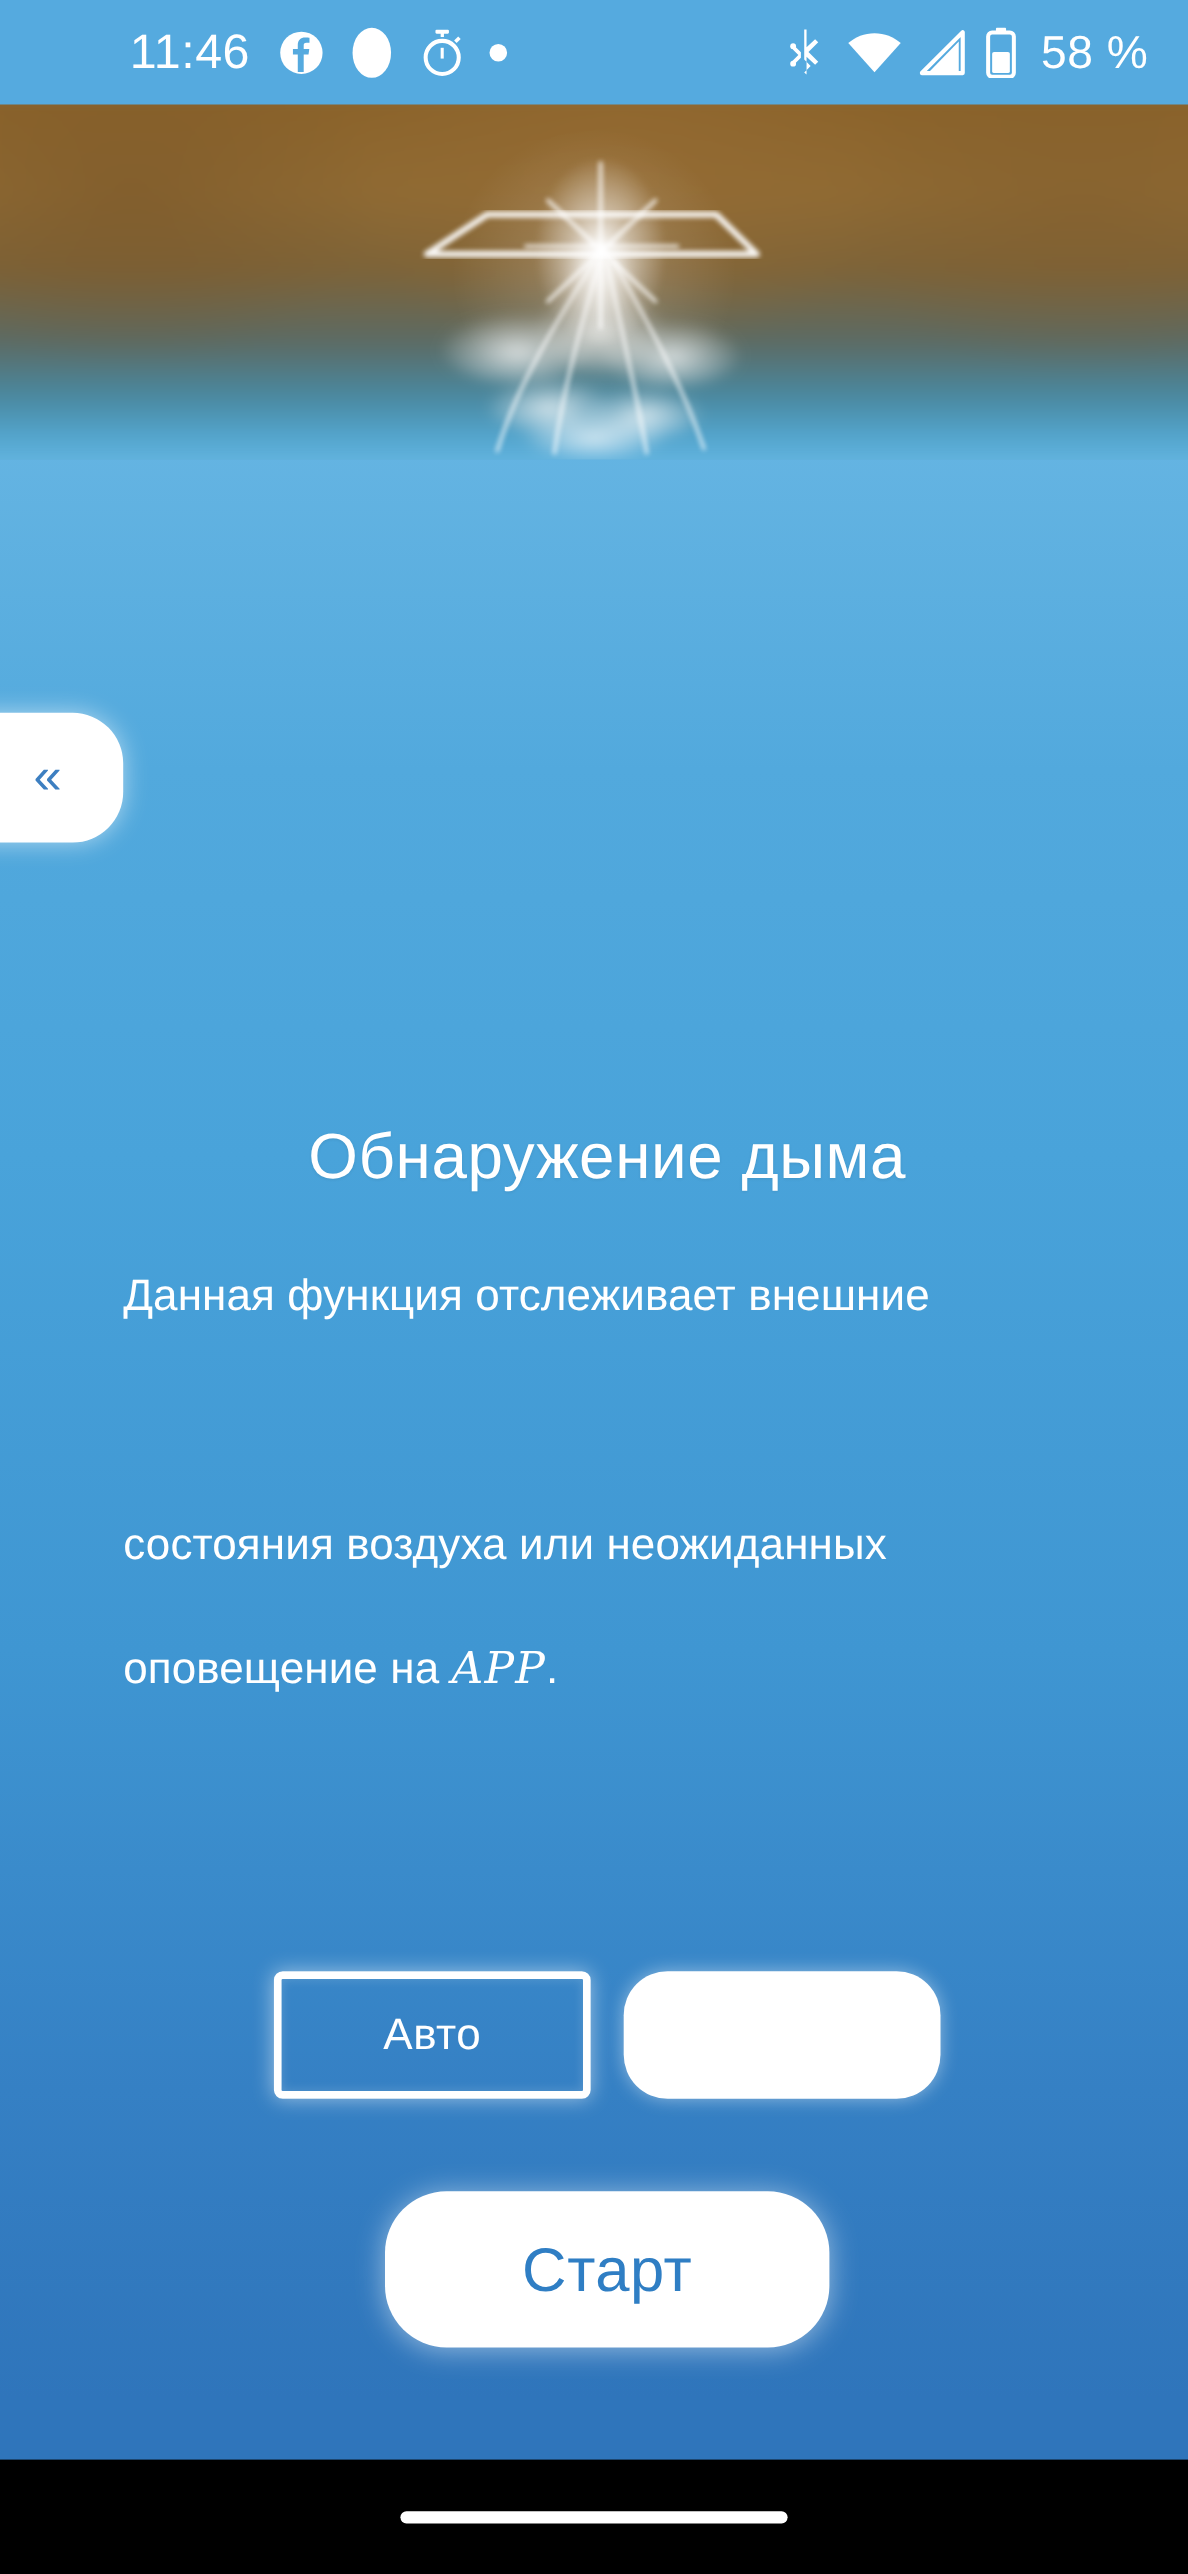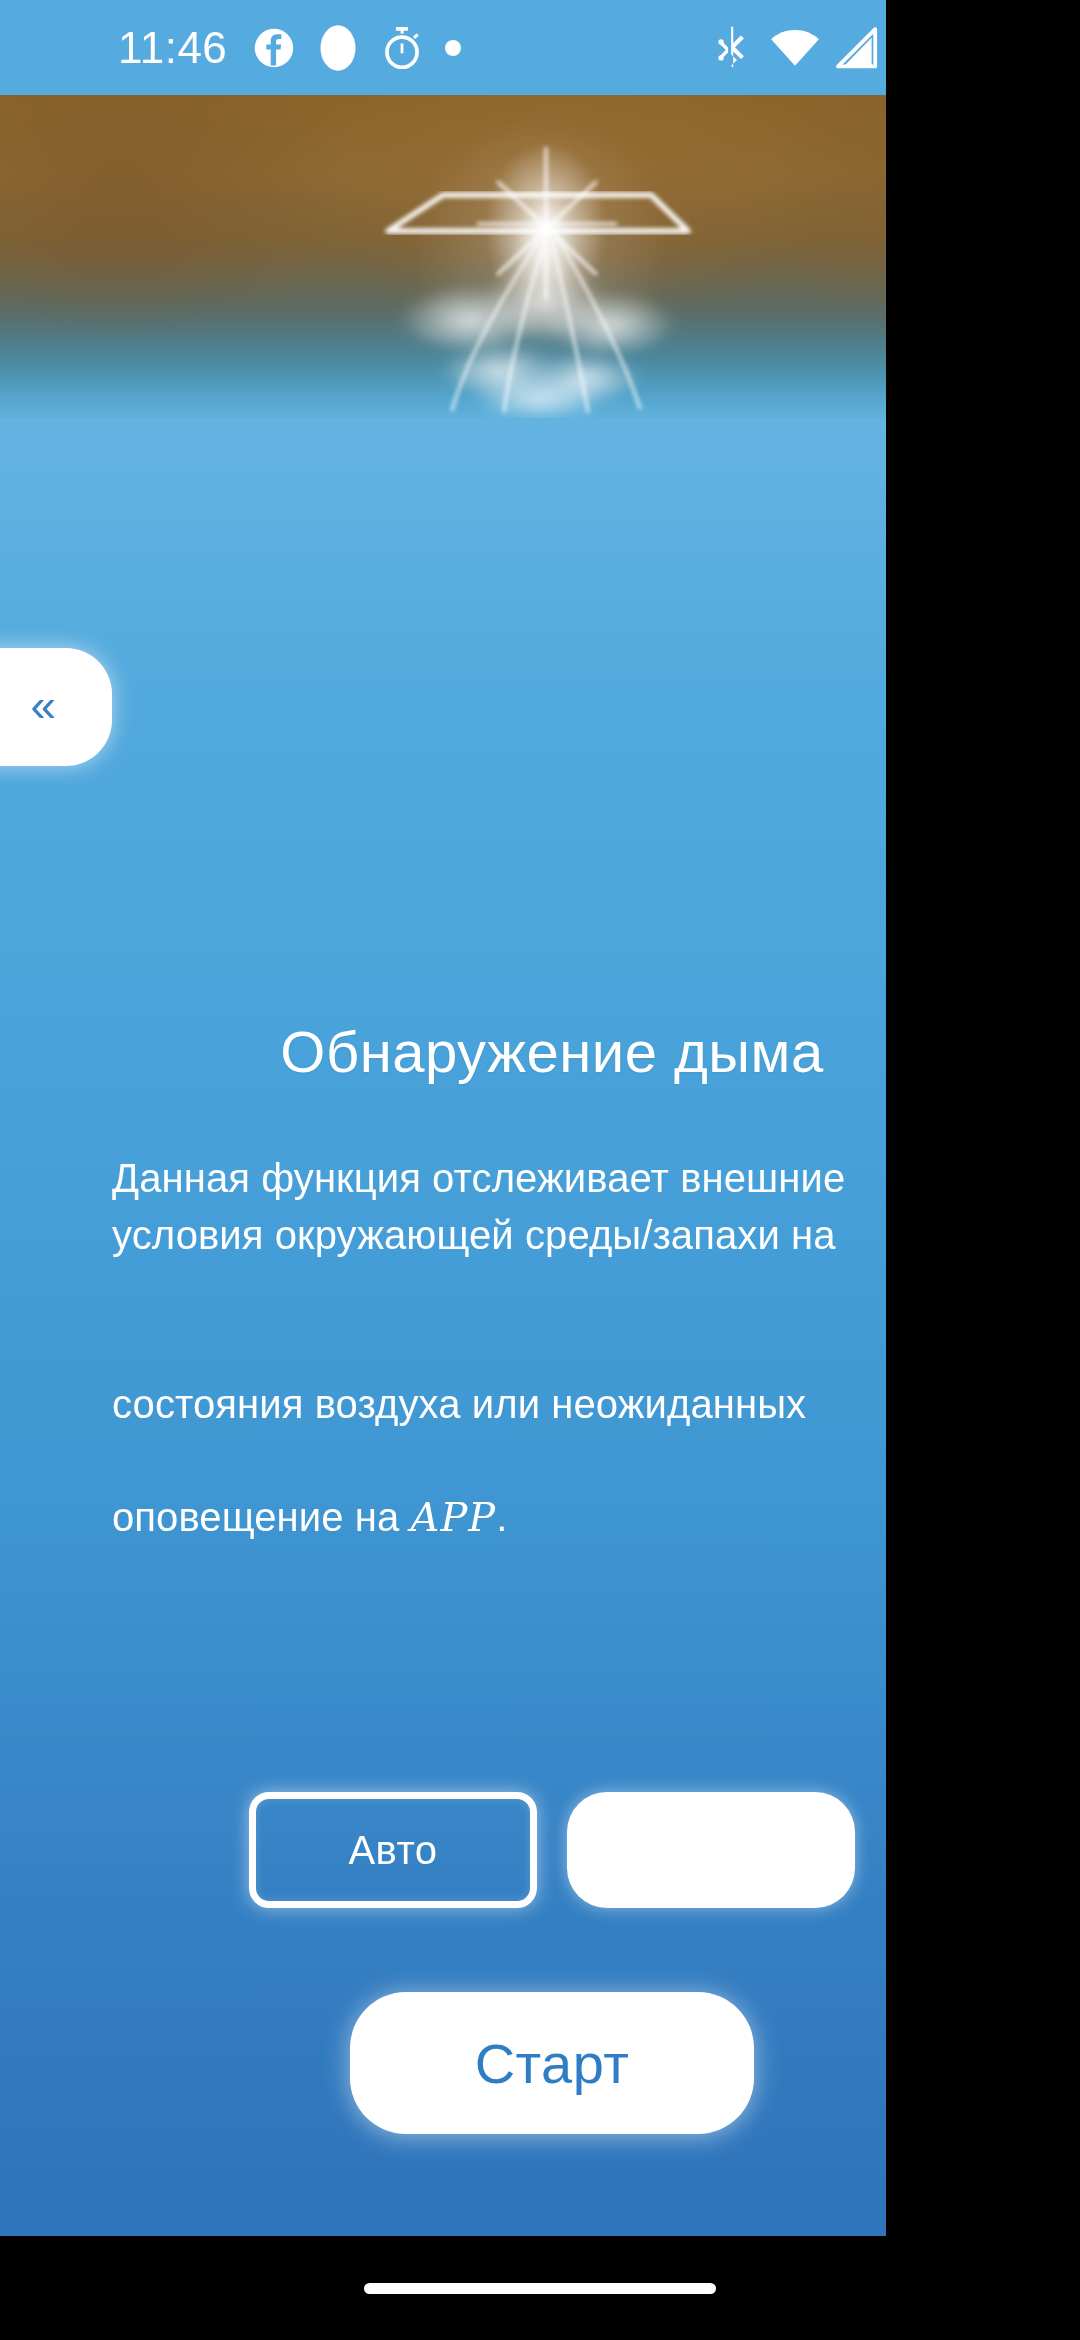--- a/index.html
+++ b/index.html
@@ -6,21 +6,21 @@
   html,body { width:1080px; height:2340px; background:#000; }
   body {
     font-family:"Liberation Sans", sans-serif;
     -webkit-font-smoothing:antialiased;
     overflow:hidden;
   }
 
   
   .screen {
     position:relative;
-    width:886px; height:2340px;
+    width:1080px; height:2340px;
     overflow:hidden;
     background:linear-gradient(180deg,
         #7ec2e8   0px,
         #6bb8e4   300px,
         #52a9dd   700px,
         #49a3da   1050px,
         #3f96d2   1500px,
         #3580c4   1900px,
         #2f75bb   2180px,
         #2f75bb   2236px);
@@ -137,21 +137,21 @@
 
   
   .btn-row {
     position:absolute; top:1792px; left:0; width:1080px;
     display:flex; justify-content:center; align-items:center;
     gap:30px;
   }
   .btn-outline {
     width:288px; height:116px;
     border:7px solid #ffffff;
-    border-radius:20px;
+    border-radius:8px;
     background:transparent;
     color:#ffffff;
     font-size:40px; font-weight:400;
     display:flex; align-items:center; justify-content:center;
     box-shadow:0 0 18px rgba(255,255,255,.5), inset 0 0 10px rgba(255,255,255,.18);
     letter-spacing:.5px;
   }
   .btn-solid-blank {
     width:288px; height:116px;
     border-radius:40px;
@@ -317,21 +317,21 @@
   <div class="backbtn">
     <span class="chev">«</span>
   </div>
 
   <div class="content">
 
     <div class="title">Обнаружение дыма</div>
 
     <div class="body-copy">
       <span>Данная функция отслеживает внешние</span><br>
-      <span>условия окружающей среды/запахи на</span><br>
+      <br>
       <br>
       <br>
       <span>состояния воздуха или неожиданных</span><br>
       <br>
       <span>оповещение на </span><span class="app-word">APP</span><span>.</span>
     </div>
 
     <div class="btn-row">
       <div class="btn-outline">
         <span>Авто</span>

